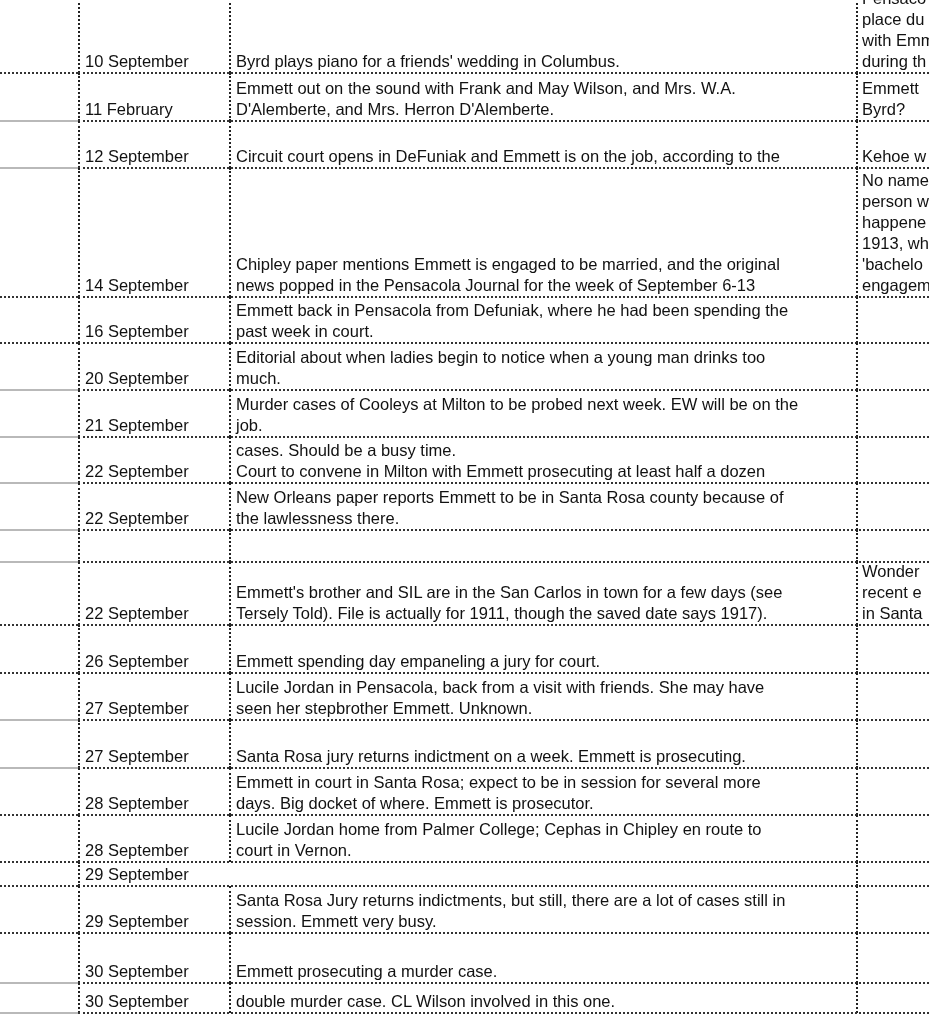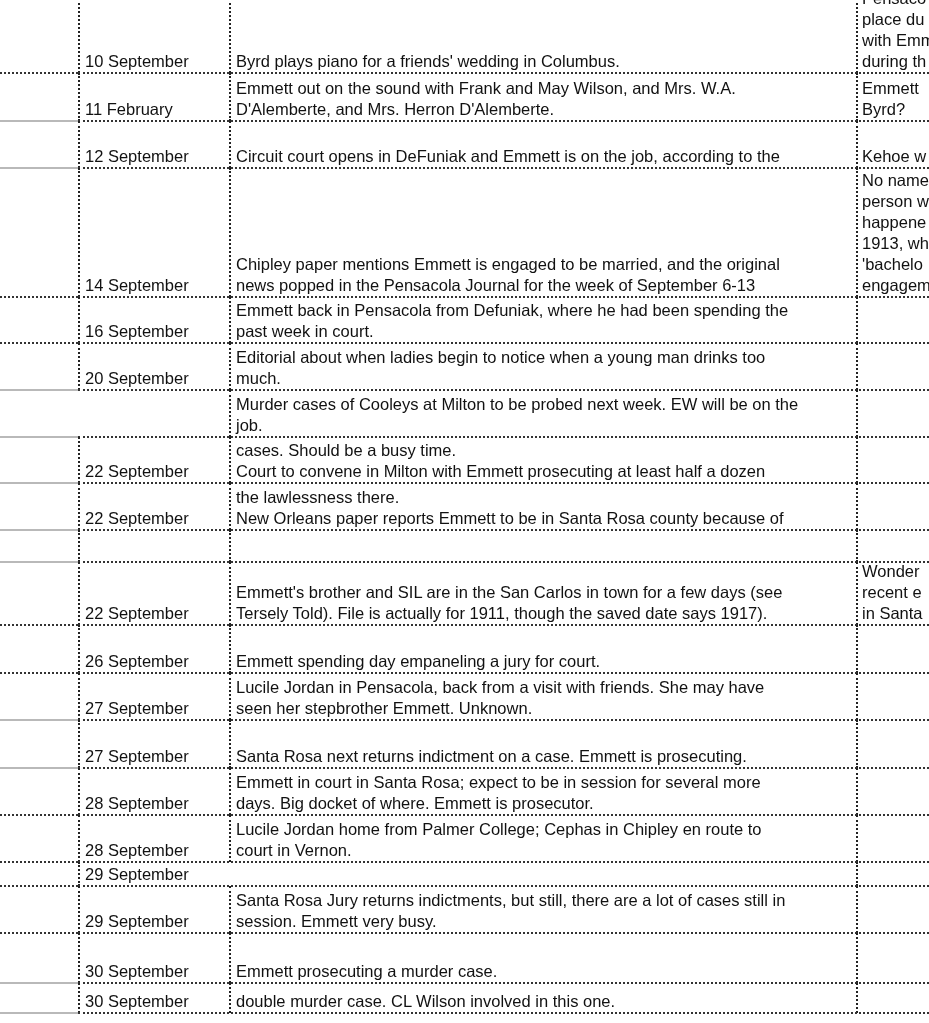--- a/index.html
+++ b/index.html
@@ -110,20 +110,23 @@
       <div class="cell c2">
         <span>Editorial about when ladies begin to notice when a young man drinks too</span>
         <span>much.</span>
       </div>
       <div class="cell c3"></div>
     </div>
     <div class="hseg solid" style="left: 0px; width: 78px; top: 389px;"></div>
     <div class="hseg dotted" style="left: 78px; width: 851px; top: 389px;"></div>
     <div class="row" style="top: 390px; height: 47px;">
       <div class="cell c0"></div>
+      <div class="cell c1">
+        <span>21 September</span>
+      </div>
       <div class="cell c2">
         <span>Murder cases of Cooleys at Milton to be probed next week. EW will be on the</span>
         <span>job.</span>
       </div>
       <div class="cell c3"></div>
     </div>
     <div class="hseg solid" style="left: 0px; width: 78px; top: 436px;"></div>
     <div class="hseg dotted" style="left: 78px; width: 851px; top: 436px;"></div>
     <div class="row" style="top: 437px; height: 46px;">
       <div class="cell c0"></div>
@@ -137,22 +140,22 @@
       <div class="cell c3"></div>
     </div>
     <div class="hseg solid" style="left: 0px; width: 78px; top: 482px;"></div>
     <div class="hseg dotted" style="left: 78px; width: 851px; top: 482px;"></div>
     <div class="row" style="top: 483px; height: 47px;">
       <div class="cell c0"></div>
       <div class="cell c1">
         <span>22 September</span>
       </div>
       <div class="cell c2">
+        <span>New Orleans paper reports Emmett to be in Santa Rosa county because of</span>
         <span>the lawlessness there.</span>
-        <span>New Orleans paper reports Emmett to be in Santa Rosa county because of</span>
       </div>
       <div class="cell c3"></div>
     </div>
     <div class="hseg solid" style="left: 0px; width: 78px; top: 529px;"></div>
     <div class="hseg dotted" style="left: 78px; width: 851px; top: 529px;"></div>
     <div class="row" style="top: 530px; height: 32px;">
       <div class="cell c0"></div>
       <div class="cell c1">
         <span></span>
       </div>
@@ -202,21 +205,21 @@
       <div class="cell c3"></div>
     </div>
     <div class="hseg solid" style="left: 0px; width: 78px; top: 719px;"></div>
     <div class="hseg dotted" style="left: 78px; width: 851px; top: 719px;"></div>
     <div class="row" style="top: 720px; height: 48px;">
       <div class="cell c0"></div>
       <div class="cell c1">
         <span>27 September</span>
       </div>
       <div class="cell c2">
-        <span>Santa Rosa next returns indictment on a case. Emmett is prosecuting.</span>
+        <span>Santa Rosa jury returns indictment on a week. Emmett is prosecuting.</span>
       </div>
       <div class="cell c3"></div>
     </div>
     <div class="hseg solid" style="left: 0px; width: 78px; top: 767px;"></div>
     <div class="hseg dotted" style="left: 78px; width: 851px; top: 767px;"></div>
     <div class="row" style="top: 768px; height: 47px;">
       <div class="cell c0"></div>
       <div class="cell c1">
         <span>28 September</span>
       </div>

